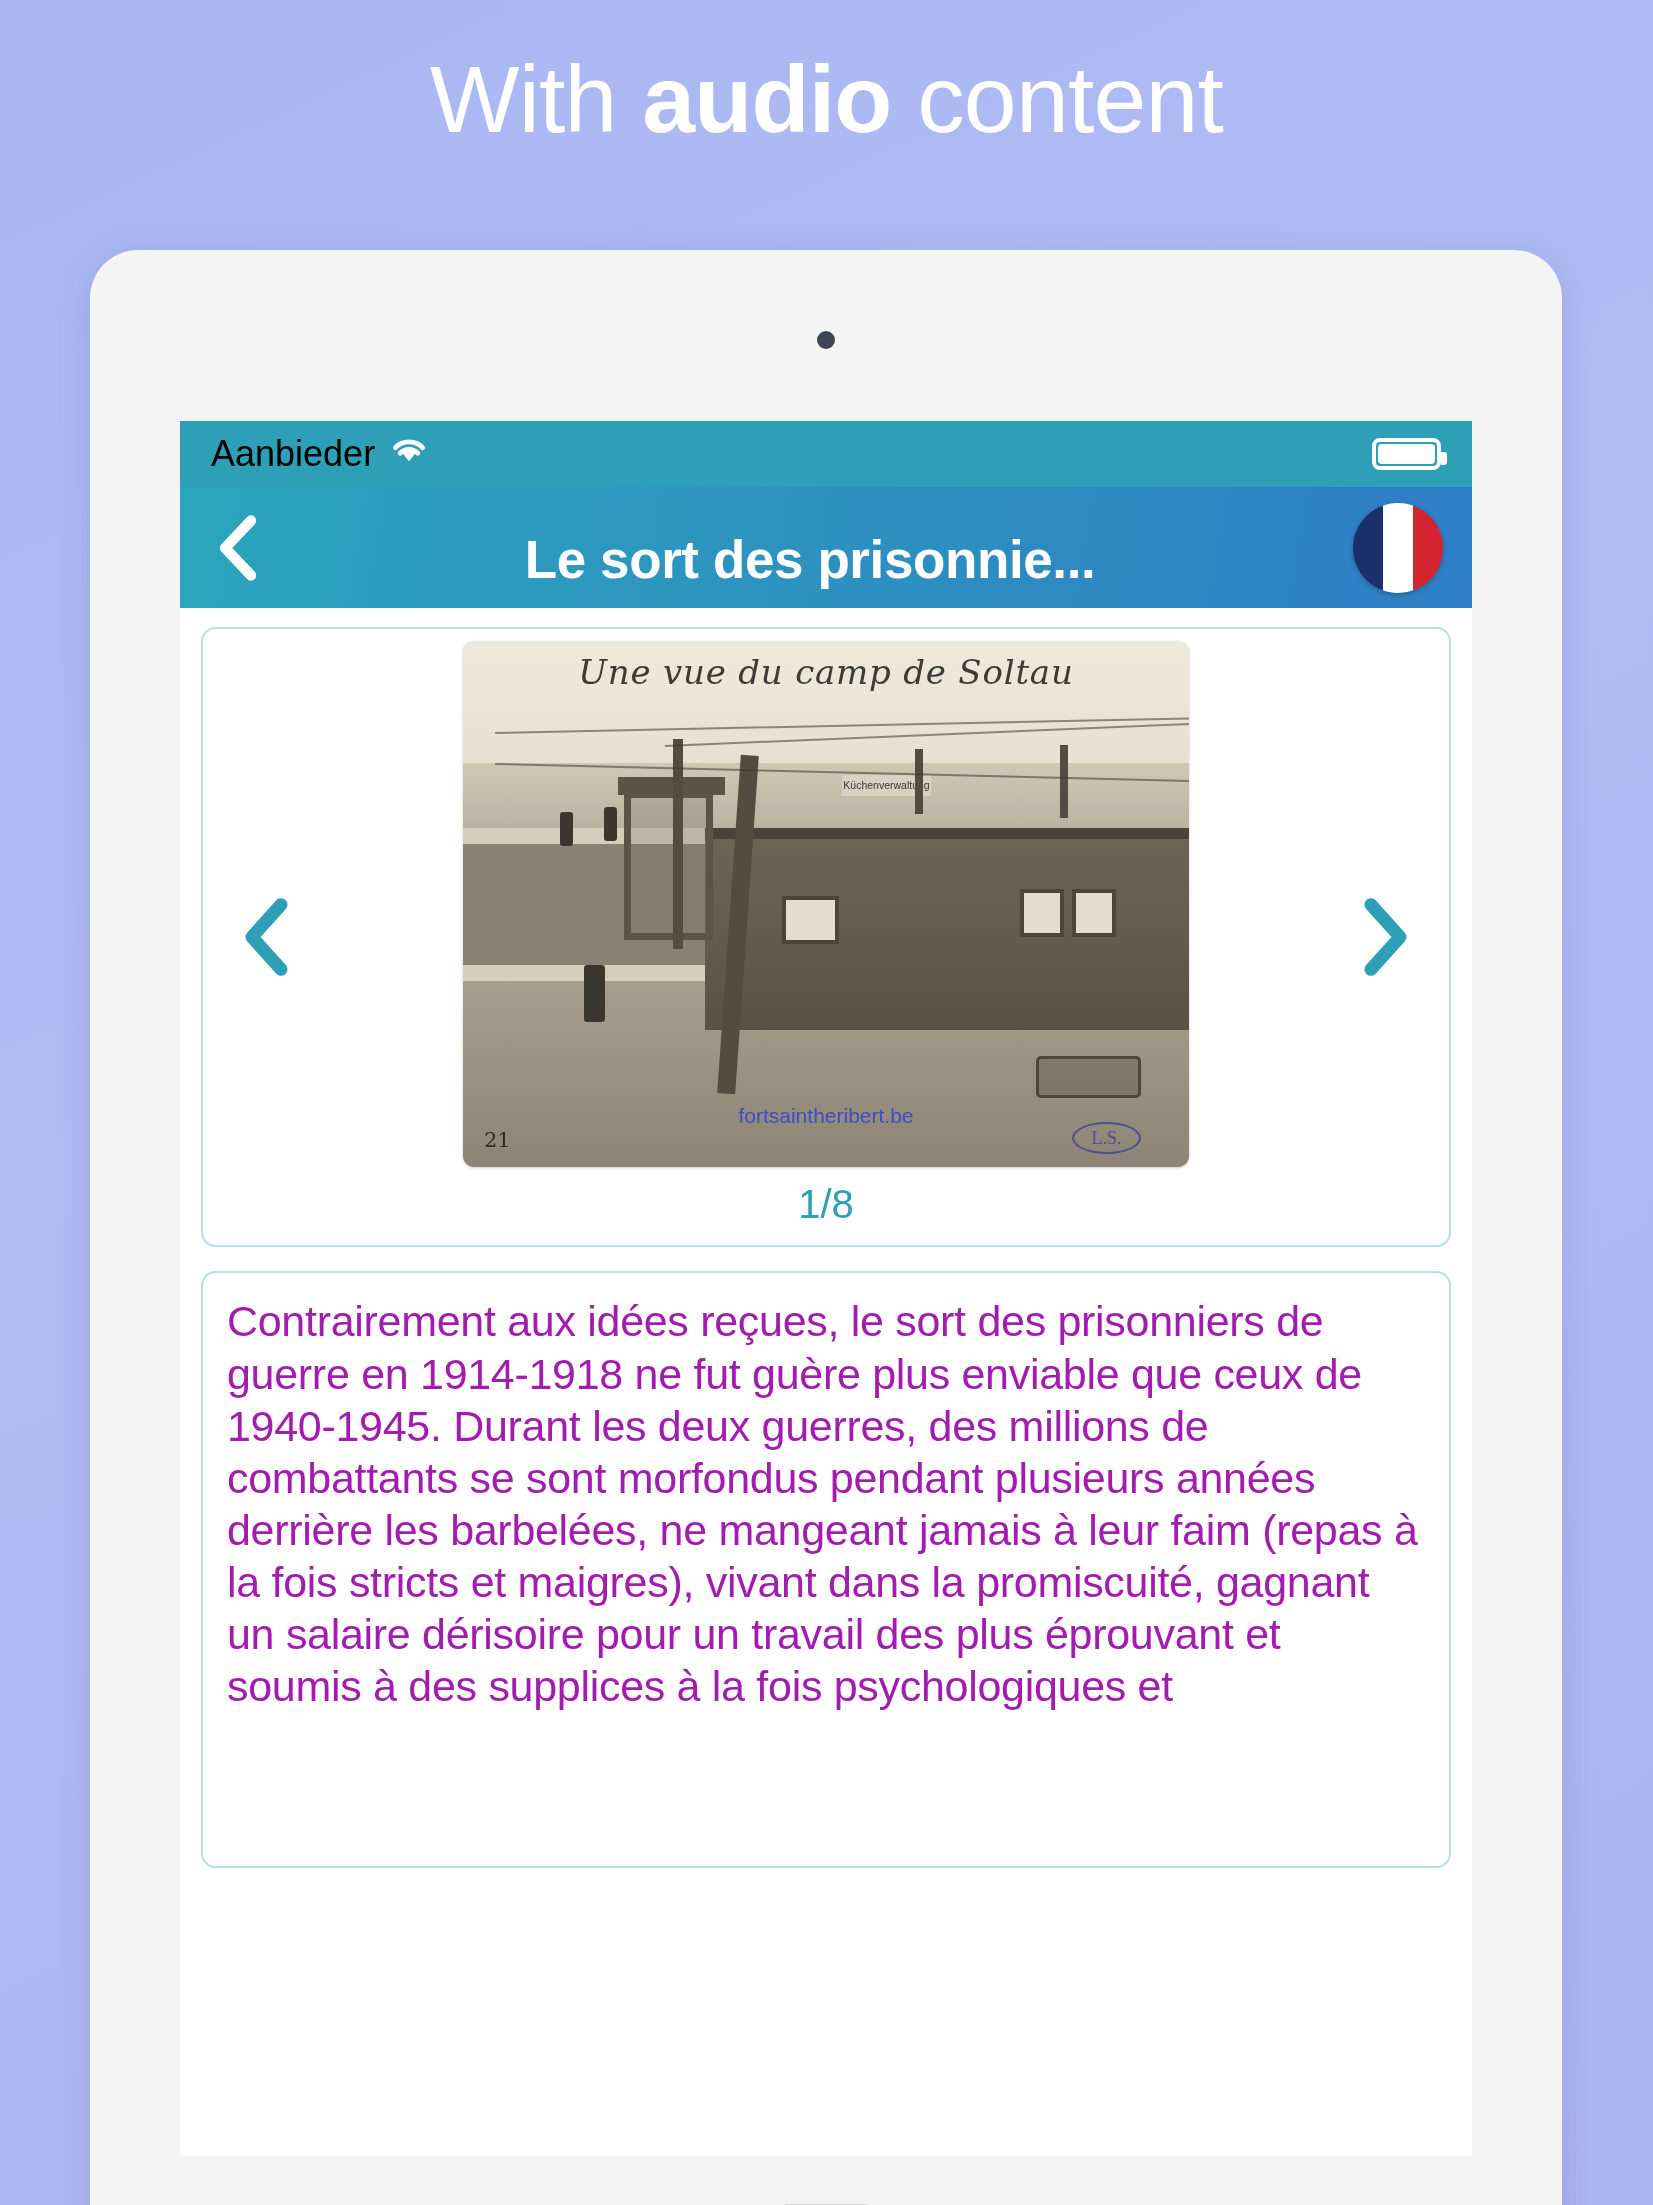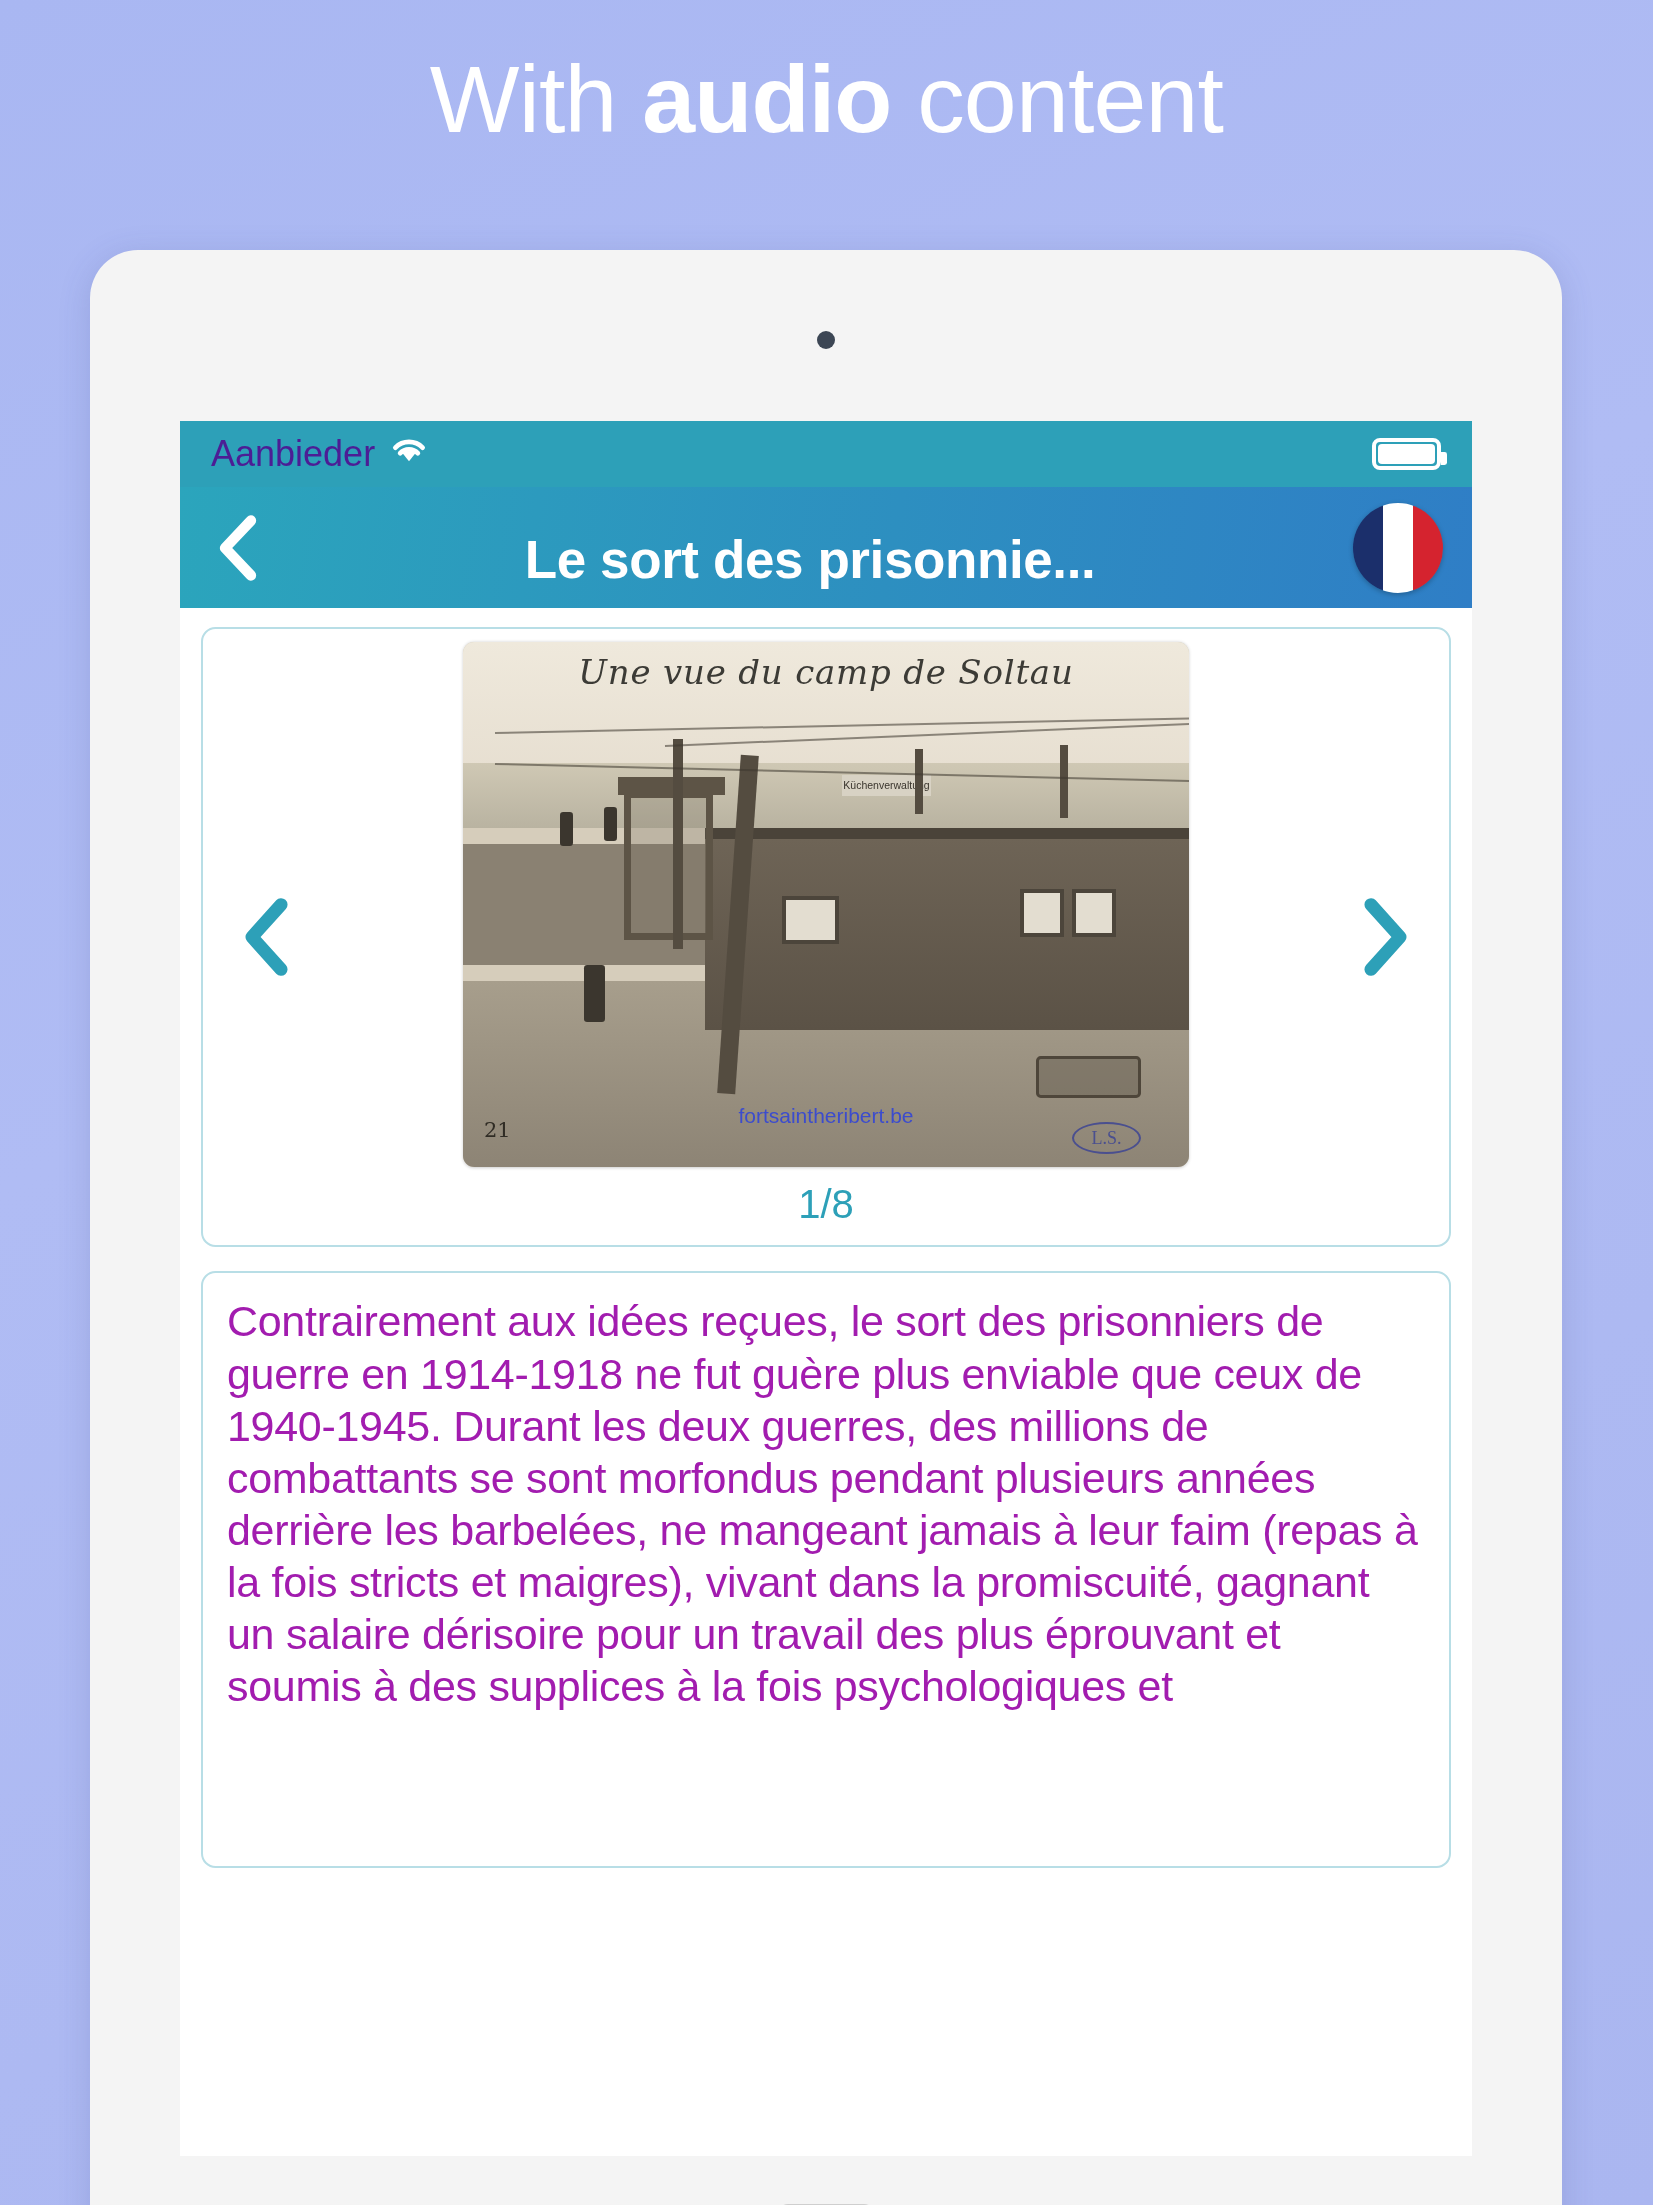--- a/index.html
+++ b/index.html
@@ -60,21 +60,21 @@
     overflow: hidden;
   }
 
   
   .statusbar {
     height: 66px;
     background: #2da0b8;
     display: flex;
     align-items: center;
     padding: 4px 31px;
-    color: #4c1d95;
+    color: #000000;
     font-size: 36px;
     position: relative;
   }
   .sb-left { display: flex; align-items: center; gap: 13px; }
   .wifi-icon { display: block; }
   .sb-time {
     position: absolute;
     left: 0; right: 0;
     text-align: center;
     font-size: 36px;
@@ -304,21 +304,21 @@
   .pc-watermark {
     position: absolute;
     left: 0; right: 0;
     bottom: 39px;
     text-align: center;
     color: #3c4ccd;
     font-size: 21px;
   }
   .pc-number {
     position: absolute;
-    left: 21px; bottom: 25px;
+    left: 21px; bottom: 15px;
     color: #302c25;
     font-size: 21px;
     font-family: "DejaVu Serif", serif;
   }
   .pc-stamp {
     position: absolute;
     right: 48px; bottom: 13px;
     width: 69px; height: 32px;
     border: 2.4px solid #4a4f8f;
     border-radius: 50%;

